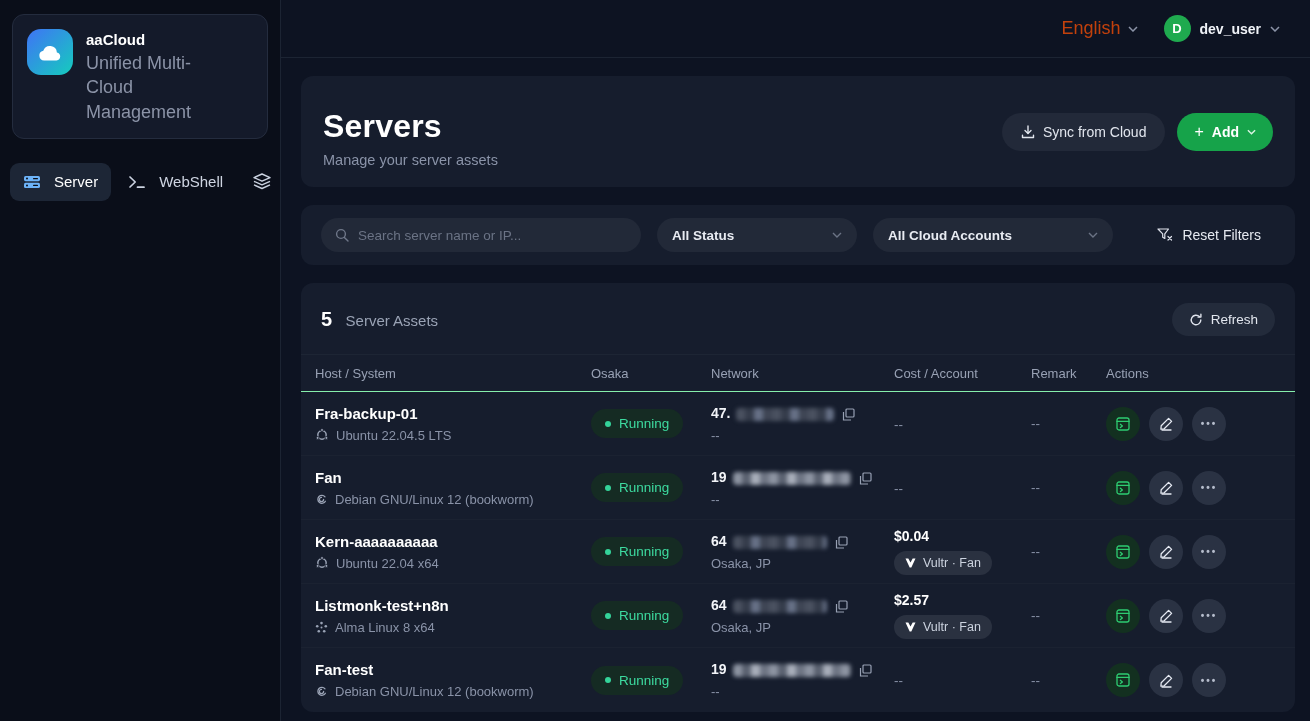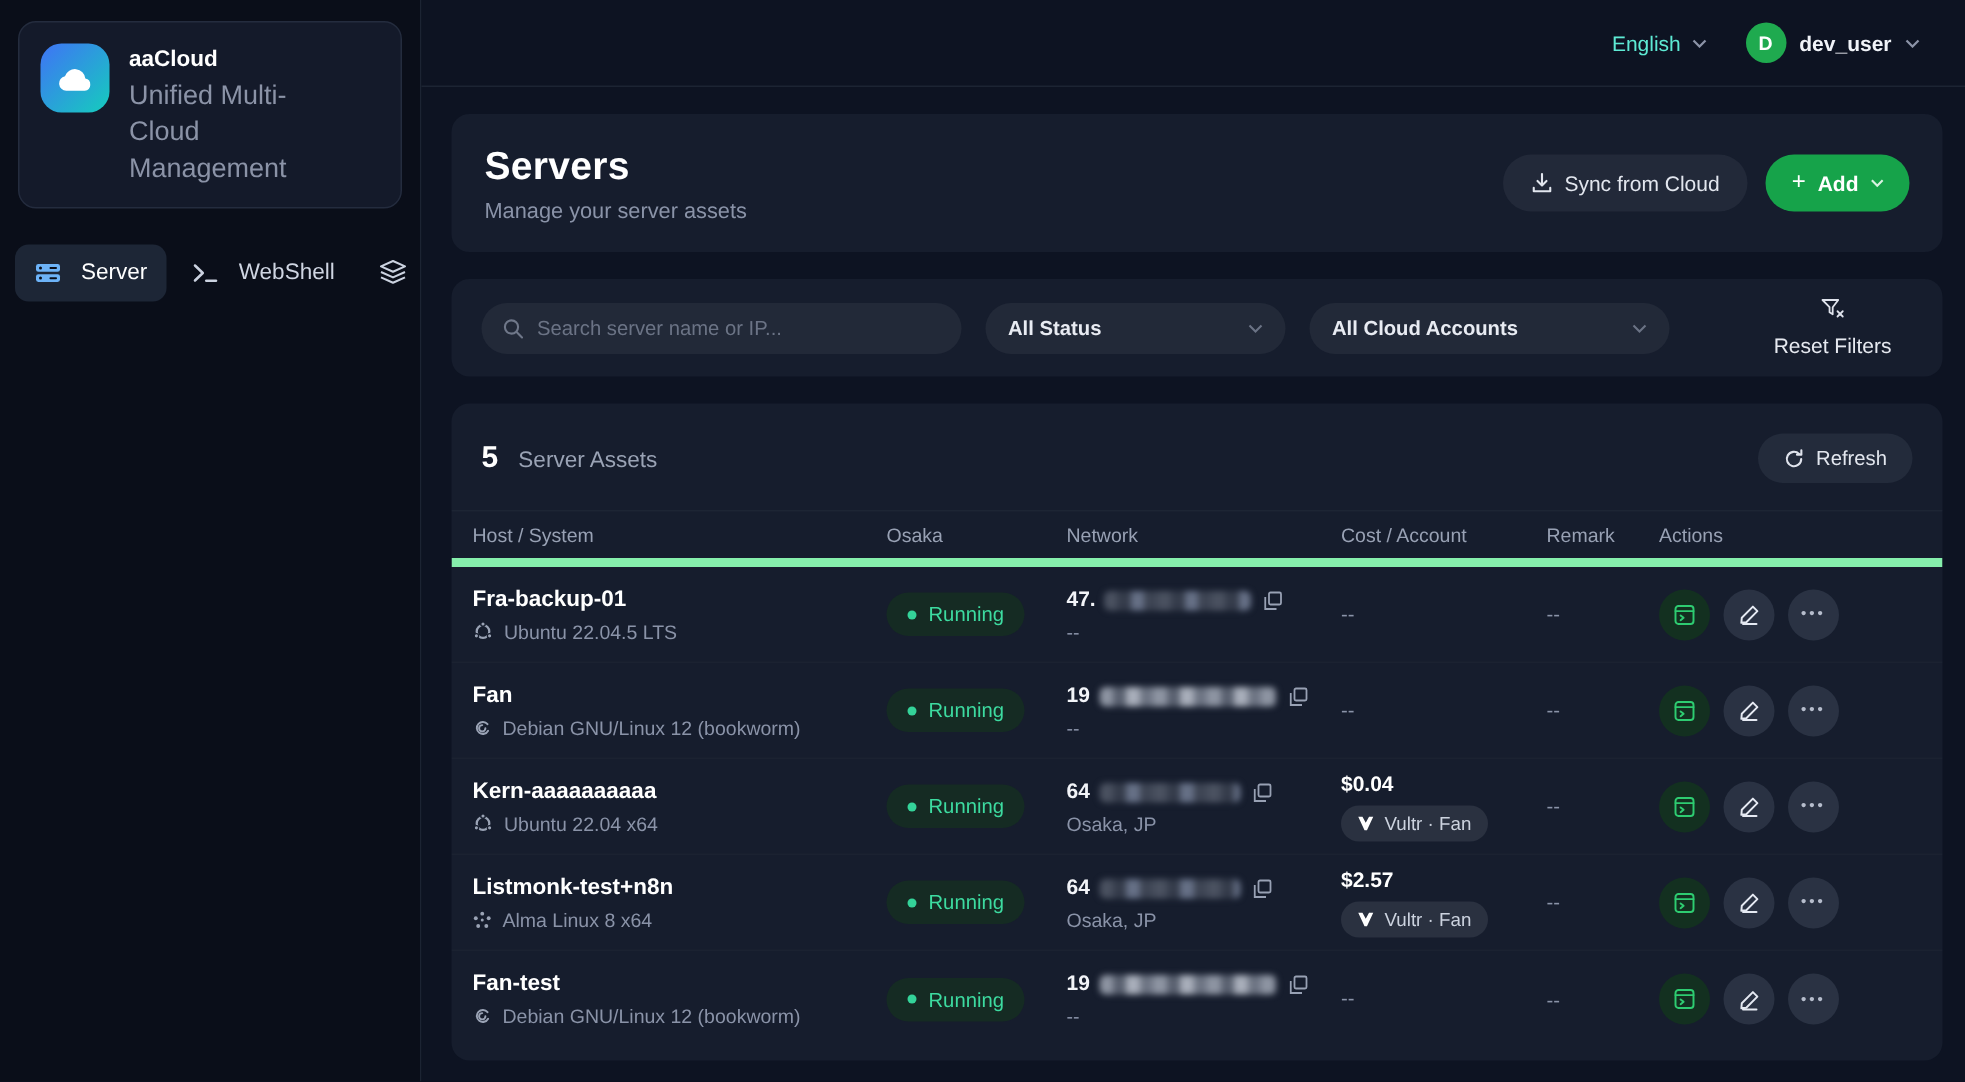--- a/index.html
+++ b/index.html
@@ -15,53 +15,53 @@
   .logo-icon { width:46px; height:46px; min-width:46px; border-radius:14px; background:linear-gradient(135deg,#3b7cf0 10%,#17c8c0 95%); display:flex; align-items:center; justify-content:center; }
   .brand-name { font-size:15px; font-weight:bold; color:#fff; margin-top:2px; }
   .brand-tagline { font-size:18px; color:#8b93a7; line-height:1.35; margin-top:3px; max-width:125px; }
   .menu { padding:4px 10px; display:flex; flex-direction:row; gap:4px; }
   .menu-item { height:38px; display:flex; align-items:center; gap:13px; padding:0 13px; border-radius:9px; font-size:15px; color:#cfd5e2; cursor:pointer; }
   .menu-item.active { background:#1d2636; color:#fff; }
   .menu-icon { width:18px; display:flex; justify-content:center; }
   
   .main { flex:1; display:flex; flex-direction:column; background:#0d1322; }
   .topbar { height:58px; min-height:58px; border-bottom:1px solid #1c2433; display:flex; align-items:center; justify-content:flex-end; gap:26px; padding:0 30px; }
-  .lang { display:flex; align-items:center; gap:7px; font-size:14px; color:#5eead4; cursor:pointer; }
+  .lang { display:flex; align-items:center; gap:7px; font-size:18px; color:#c2410c; cursor:pointer; }
   .user { display:flex; align-items:center; gap:9px; cursor:pointer; }
   .avatar { width:27px; height:27px; border-radius:50%; background:#1faa4f; color:#fff; font-size:13px; font-weight:bold; display:flex; align-items:center; justify-content:center; }
   .username { font-size:14px; font-weight:bold; color:#f0f3f8; }
   .chev { color:#8b93a7; display:flex; }
   
   .content { padding:18px 15px 14px 20px; display:flex; flex-direction:column; gap:18px; flex:1; }
   .card { background:#161d2d; border-radius:12px; }
   .header-card { padding:19px 22px; display:flex; align-items:center; justify-content:space-between; }
-  .page-title { font-size:26px; font-weight:bold; color:#fff; letter-spacing:.2px; }
+  .page-title { font-size:32px; font-weight:bold; color:#fff; letter-spacing:.2px;margin-top:13px; }
   .page-subtitle { font-size:14.5px; color:#8a93a8; margin-top:7px; }
   .header-actions { display:flex; gap:12px; align-items:center; }
   .btn { display:inline-flex; align-items:center; gap:8px; border:none; border-radius:999px; font-family:inherit; font-size:14px; cursor:pointer; }
   .btn-sync { background:#222939; color:#e2e6ee; padding:11px 19px; }
   .btn-add { background:#16a34a; color:#fff; padding:11px 17px; font-weight:bold; }
   .plus { font-size:16px; font-weight:normal; line-height:1; }
   
   .filter-card { padding:13px 20px; display:flex; align-items:center; gap:16px; }
   .search-box { width:320px; height:34px; background:#222938; border-radius:999px; display:flex; align-items:center; gap:9px; padding:0 14px; }
   .search-box input { flex:1; background:transparent; border:none; outline:none; color:#dfe3ec; font-size:13.5px; font-family:inherit; }
   .search-box input::placeholder { color:#6b7385; }
   .select { height:34px; background:#222938; border-radius:999px; display:flex; align-items:center; justify-content:space-between; padding:0 15px; font-size:13.5px; color:#e8ebf2; font-weight:bold; cursor:pointer; }
   .select-status { width:200px; }
   .select-account { width:240px; }
-  .reset { margin-left:auto; display:flex; align-items:center; gap:9px; font-size:14px; color:#e6e9f0; cursor:pointer; padding-right:14px;flex-direction:column; }
+  .reset { margin-left:auto; display:flex; align-items:center; gap:9px; font-size:14px; color:#e6e9f0; cursor:pointer; padding-right:14px; }
   
   .table-card { flex:1; display:flex; flex-direction:column; overflow:hidden; }
   .table-head { padding:20px 20px 18px 20px; display:flex; align-items:center; justify-content:space-between; }
   .asset-count { font-size:20px; font-weight:bold; color:#fff; }
   .asset-label { font-size:15px; color:#9aa3b5; margin-left:9px; }
   .btn-refresh { background:#232b3b; color:#e2e6ee; padding:9px 17px; font-size:13.5px; }
   .grid { display:grid; grid-template-columns:276px 120px 183px 137px 75px 1fr; padding:0 14px; align-items:center; }
-  .thead { height:38px; border-top:1px solid #1d2534; border-bottom:6px solid #86efac; }
+  .thead { height:38px; border-top:1px solid #1d2534; border-bottom:1px solid #86efac; }
   .th { font-size:13px; color:#98a1b4; }
   .row { height:64px; border-bottom:1px solid #1b2231; }
   .row:last-child { border-bottom:none; }
   .host-name { font-size:15px; font-weight:bold; color:#fff; }
   .os-line { display:flex; align-items:center; gap:7px; margin-top:6px; font-size:13px; color:#8a93a8; }
   .status-pill { display:inline-flex; align-items:center; gap:8px; background:#152b23; color:#3ddba0; border-radius:999px; padding:7px 14px; font-size:13.5px; width:fit-content; }
   .status-dot { width:6px; height:6px; border-radius:50%; background:#34d399; }
   .net-line1 { display:flex; align-items:flex-end; gap:6px; }
   .ip-prefix { font-size:14px; font-weight:bold; color:#f2f4f8; }
   .ip-blur { display:inline-block; height:13px; border-radius:4px; filter:blur(2px); background:repeating-linear-gradient(90deg,#4a5160 0 9px,#353c4b 9px 18px,#667086 18px 27px,#3e4554 27px 36px); }

